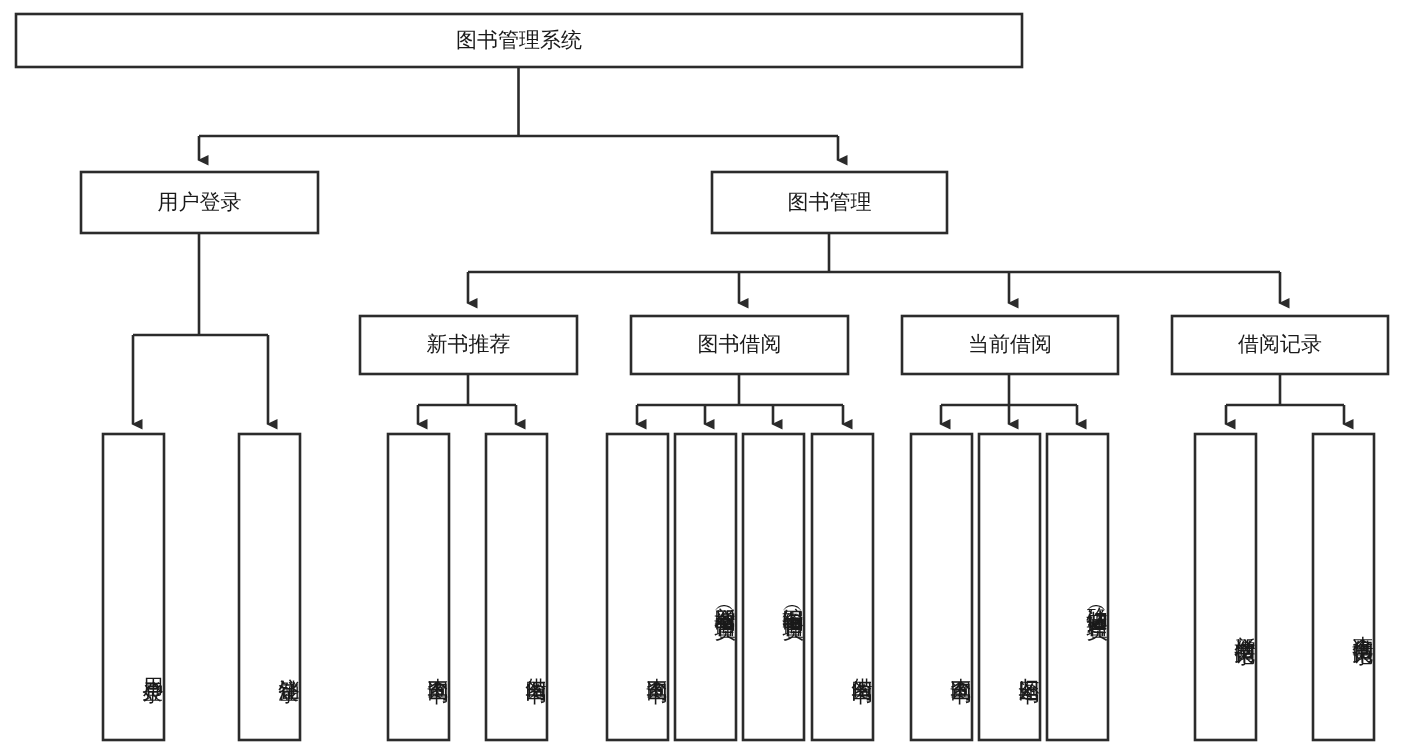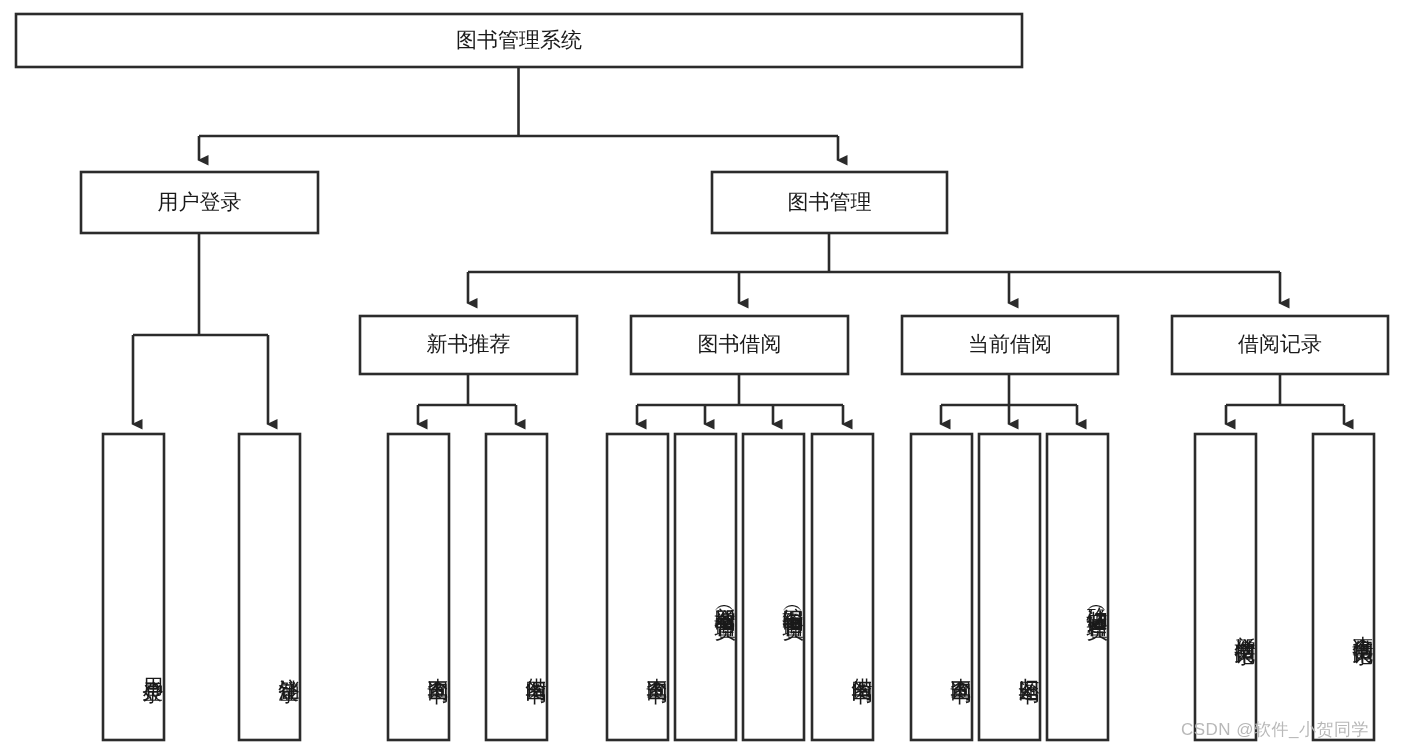--- a/index.html
+++ b/index.html
@@ -179,15 +179,14 @@
   <div class="leaf-label" style="left:743px; top:434px; width:61px; height:306px; padding-top:12px;">编辑图书（管理员）</div>
   <div class="leaf-label" style="left:812px; top:434px; width:61px; height:306px; padding-top:78px;">借阅图书</div>
 
   <div class="leaf-label" style="left:911px; top:434px; width:61px; height:306px; padding-top:78px;">查询图书</div>
   <div class="leaf-label" style="left:979px; top:434px; width:61px; height:306px; padding-top:78px;">归还图书</div>
   <div class="leaf-label" style="left:1047px; top:434px; width:61px; height:306px; padding-top:12px;">确认归还（管理员）</div>
 
   <div class="leaf-label" style="left:1195px; top:434px; width:61px; height:306px; padding-top:38px;">新增借阅记录</div>
   <div class="leaf-label" style="left:1313px; top:434px; width:61px; height:306px; padding-top:38px;">查询借阅记录</div>
 
-  <div class="watermark">CSDN @软件_小贺同学</div>
 
 </div>
 
 </body></html>

